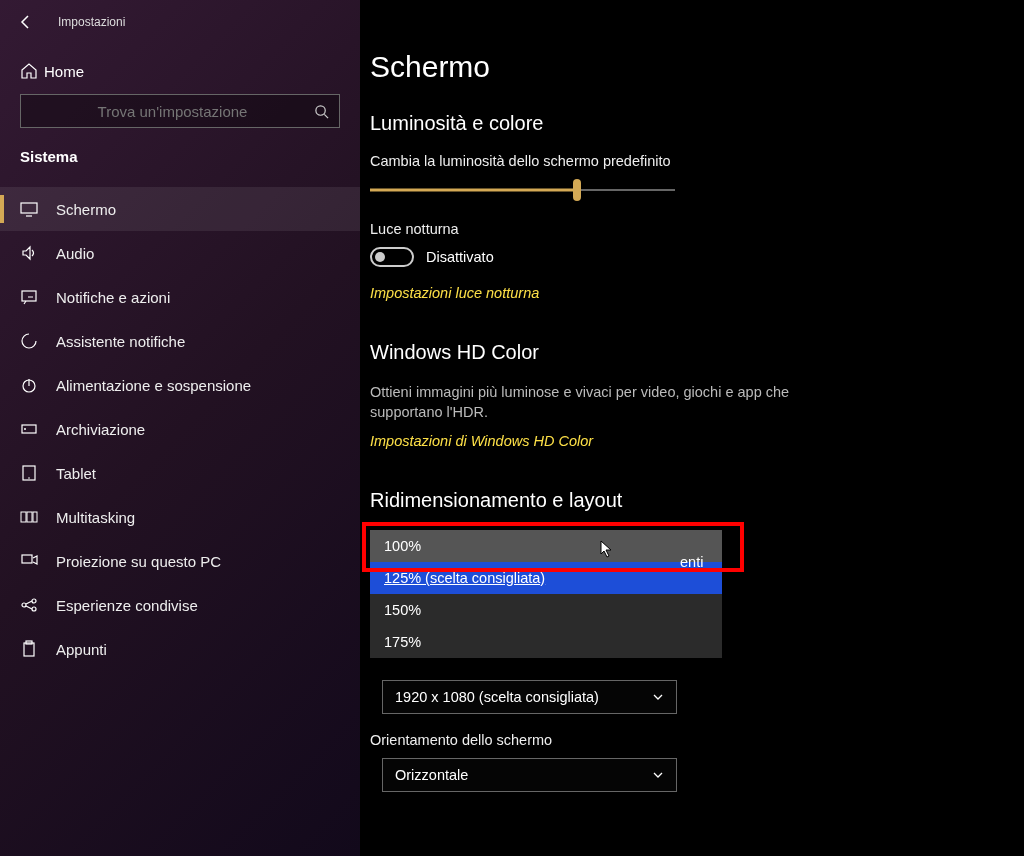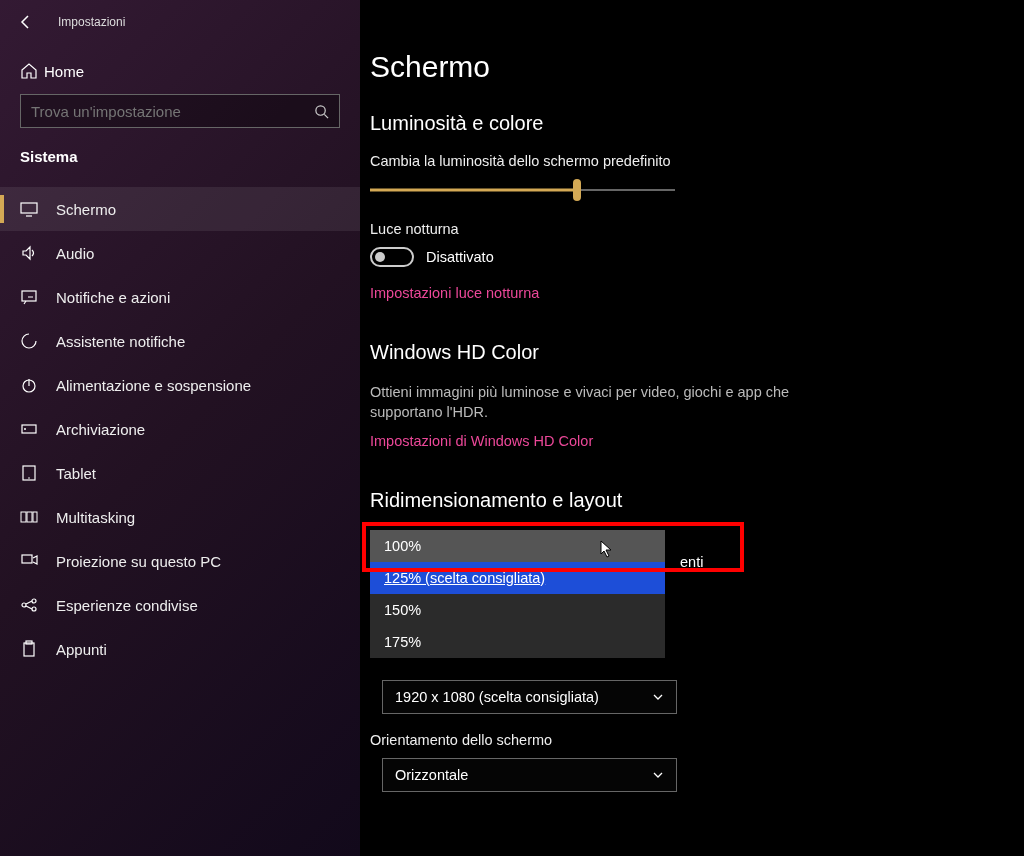--- a/index.html
+++ b/index.html
@@ -8,58 +8,58 @@
   
   .sidebar { width: 360px; height: 100%; background: linear-gradient(135deg, rgba(60,30,60,0.85), rgba(40,20,40,0.85), rgba(20,10,30,0.9)); display: flex; flex-direction: column; }
   .titlebar { display: flex; align-items: center; padding: 14px 18px; gap: 24px; }
   .back-btn { width: 16px; height: 16px; display: flex; align-items: center; justify-content: center; cursor: pointer; }
   .title { font-size: 12px; color: #ddd; }
   
   .home-row { display: flex; align-items: center; gap: 6px; padding: 0 20px; margin-top: 18px; margin-bottom: 14px; cursor: pointer; }
   .home-row span { font-size: 15px; }
   
   .search-box { margin: 0 20px 20px 20px; height: 34px; border: 1px solid #666; background: rgba(0,0,0,0.3); display: flex; align-items: center; padding: 0 10px; }
-  .search-box input { flex: 1; background: transparent; border: none; outline: none; color: #ccc; font-size: 15px; }
+  .search-box input { flex: 1; background: transparent; border: none; outline: none; color: #ccc; font-size: 15px; text-align: center; }
   .search-box .sicon { color: #ccc; }
   
   .category { padding: 0 20px 12px 20px; font-weight: 600; font-size: 15px; }
   
   .nav { display: flex; flex-direction: column; margin-top: 10px; }
   .nav-item { display: flex; align-items: center; gap: 18px; padding: 13px 20px; cursor: pointer; font-size: 15px; color: #eee; }
   .nav-item.selected { background: rgba(255,255,255,0.08); position: relative; }
   .nav-item.selected::before { content: ""; position: absolute; left: 0; top: 8px; bottom: 8px; width: 4px; background: #d4a955; }
   .nav-icon { width: 18px; height: 18px; display: flex; align-items: center; justify-content: center; flex-shrink: 0; }
   
   
   .main { flex: 1; height: 100%; background: #000; padding: 50px 0 0 10px; overflow: hidden; position: relative; }
   .page-title { font-size: 30px; font-weight: 400; margin-bottom: 28px; }
   
   .section-title { font-size: 20px; font-weight: 400; margin-top: 12px; margin-bottom: 18px; }
   .sub-label { font-size: 14.5px; color: #eee; margin-bottom: 10px; }
   .desc { font-size: 14.5px; color: #bbb; line-height: 1.4; margin-bottom: 10px; max-width: 480px; }
-  .link { font-size: 14.5px; color: #ec4899; cursor: pointer; }
+  .link { font-size: 14.5px; color: #fde047; cursor: pointer; font-style: italic; }
   
   
   .slider { width: 305px; height: 22px; position: relative; margin-bottom: 20px; margin-top: 4px; }
   .slider-track { position: absolute; top: 50%; left: 0; right: 0; height: 2px; background: #666; transform: translateY(-50%); }
   .slider-fill { position: absolute; top: 50%; left: 0; height: 3px; background: #d4a955; transform: translateY(-50%); }
   .slider-thumb { position: absolute; top: 50%; width: 8px; height: 22px; background: #d4a955; border-radius: 4px; transform: translate(-50%, -50%); }
   
   
   .toggle-row { display: flex; align-items: center; gap: 12px; margin-bottom: 18px; margin-top: 6px; }
   .toggle { width: 44px; height: 20px; border: 2px solid #ccc; border-radius: 20px; position: relative; cursor: pointer; }
   .toggle-knob { position: absolute; left: 3px; top: 50%; width: 10px; height: 10px; background: #ccc; border-radius: 50%; transform: translateY(-50%); }
   .toggle-label { font-size: 14.5px; }
   
   
   .select { width: 295px; height: 34px; border: 1px solid #666; background: rgba(255,255,255,0.02); display: flex; align-items: center; justify-content: space-between; padding: 0 12px; cursor: pointer; font-size: 14.5px; margin-bottom: 18px; margin-left: 12px; }
   
   
   .dropdown-wrap { position: relative; width: 295px; margin-bottom: 0; }
-  .open-list { width: 295px; background: #2b2b2b; box-shadow: 0 4px 12px rgba(0,0,0,0.5); }
+  .open-list { width: 352px; background: #2b2b2b; box-shadow: 0 4px 12px rgba(0,0,0,0.5); }
   .open-list .opt { padding: 8px 14px; font-size: 14.5px; cursor: pointer; }
   .open-list .opt.hover { background: #555; }
   .open-list .opt.selected { background: #1d4ed8; text-decoration: underline; }
   .highlight-box { position: absolute; border: 4px solid #ff0000; pointer-events: none; left: -8px; top: -8px; width: 382px; height: 50px; }
   .partial-label { position: absolute; left: 310px; top: 24px; font-size: 14.5px; color: #fff; white-space: nowrap; }
   
   .sec-gap { height: 28px; }
   
   
   .cursor { position: absolute; pointer-events: none; z-index: 999; }

